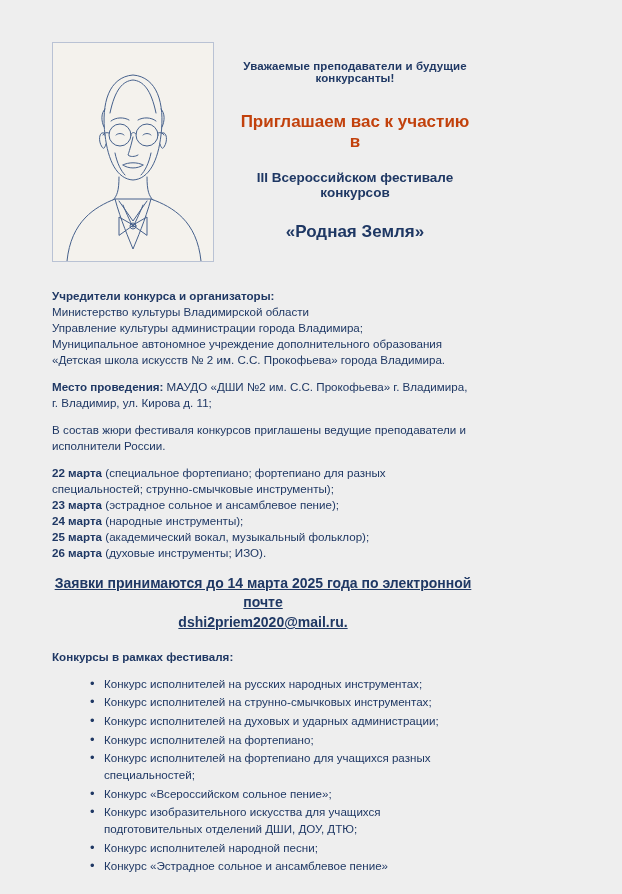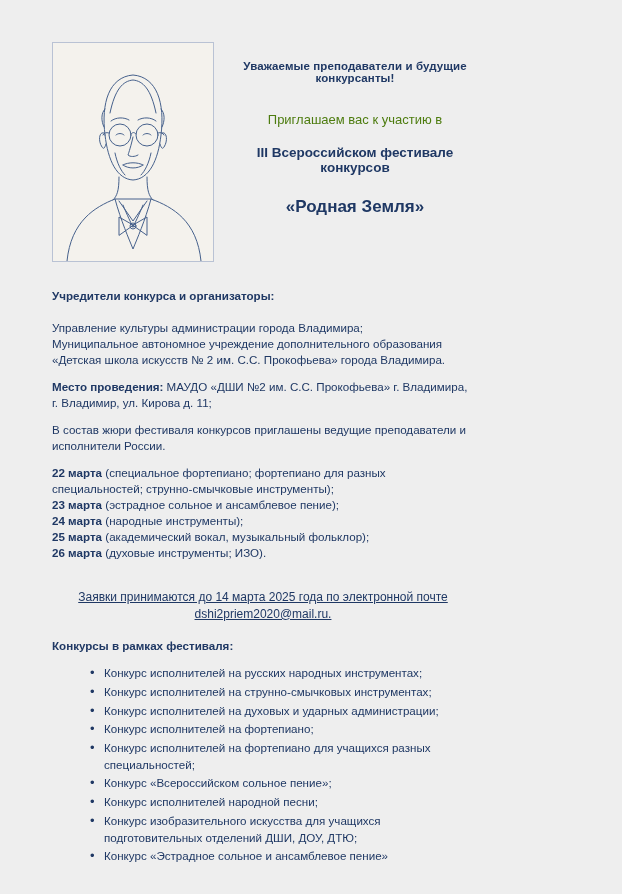--- a/index.html
+++ b/index.html
@@ -48,23 +48,23 @@
     padding-top: 18px;
   }
   .invite .line1 {
     font-size: 11.5px;
     font-weight: bold;
     color: #1f3864;
     margin-bottom: 28px;
     letter-spacing: 0.1px;
   }
   .invite .line2 {
-    font-size: 13px;
-    font-weight: normal;
-    color: #4d7c0f;
+    font-size: 17px;
+    font-weight: bold;
+    color: #c2410c;
     margin-bottom: 18px;
   }
   .invite .line3 {
     font-size: 13.5px;
     font-weight: bold;
     color: #1f3864;
     margin-bottom: 22px;
   }
   .invite .line4 {
     font-size: 17px;
@@ -90,23 +90,23 @@
   .dates-list {
     margin: 0 0 11px 0;
   }
   .dates-list .date-row {
     margin: 0;
     line-height: 1.38;
   }
 
   .email-block {
     text-align: center;
-    margin: 28px 0 16px 0;
-    font-weight: normal;
-    font-size: 12px;
+    margin: 13px 0 16px 0;
+    font-weight: bold;
+    font-size: 14px;
     line-height: 1.4;
   }
   .email-block span {
     text-decoration: underline;
   }
 
   .section-title {
     font-weight: bold;
     font-size: 11.6px;
     margin: 0 0 14px 0;
@@ -197,21 +197,21 @@
       <div class="line3">III Всероссийском фестивале конкурсов</div>
       <div class="line4">«Родная Земля»</div>
     </div>
 
   </div>
 
   <div class="body-text">
 
     <p>
       <span class="b">Учредители конкурса и организаторы:</span><br>
-      <br>
+      <span>Министерство культуры Владимирской области</span><br>
       <span>Управление культуры администрации города Владимира;</span><br>
       <span>Муниципальное автономное учреждение дополнительного образования «Детская школа искусств № 2 им. С.С. Прокофьева» города Владимира.</span>
     </p>
 
     <p>
       <span class="b">Место проведения:</span><span> МАУДО «ДШИ №2 им. С.С. Прокофьева» г. Владимира,</span><br>
       <span>г. Владимир, ул. Кирова д. 11;</span>
     </p>
 
     <p>В состав жюри фестиваля конкурсов приглашены ведущие преподаватели и исполнители России.</p>
@@ -242,20 +242,20 @@
 
     <p class="section-title">Конкурсы в рамках фестиваля:</p>
 
     <ul class="contests">
       <li>Конкурс исполнителей на русских народных инструментах;</li>
       <li>Конкурс исполнителей на струнно-смычковых инструментах;</li>
       <li>Конкурс исполнителей на духовых и ударных администрации;</li>
       <li>Конкурс исполнителей на фортепиано;</li>
       <li>Конкурс исполнителей на фортепиано для учащихся разных специальностей;</li>
       <li>Конкурс «Всероссийском сольное пение»;</li>
+      <li>Конкурс изобразительного искусства для учащихся подготовительных отделений ДШИ, ДОУ, ДТЮ;</li>
       <li>Конкурс исполнителей народной песни;</li>
-      <li>Конкурс изобразительного искусства для учащихся подготовительных отделений ДШИ, ДОУ, ДТЮ;</li>
       <li>Конкурс «Эстрадное сольное и ансамблевое пение»</li>
     </ul>
 
   </div>
 
 </div>
 
 </body></html>

